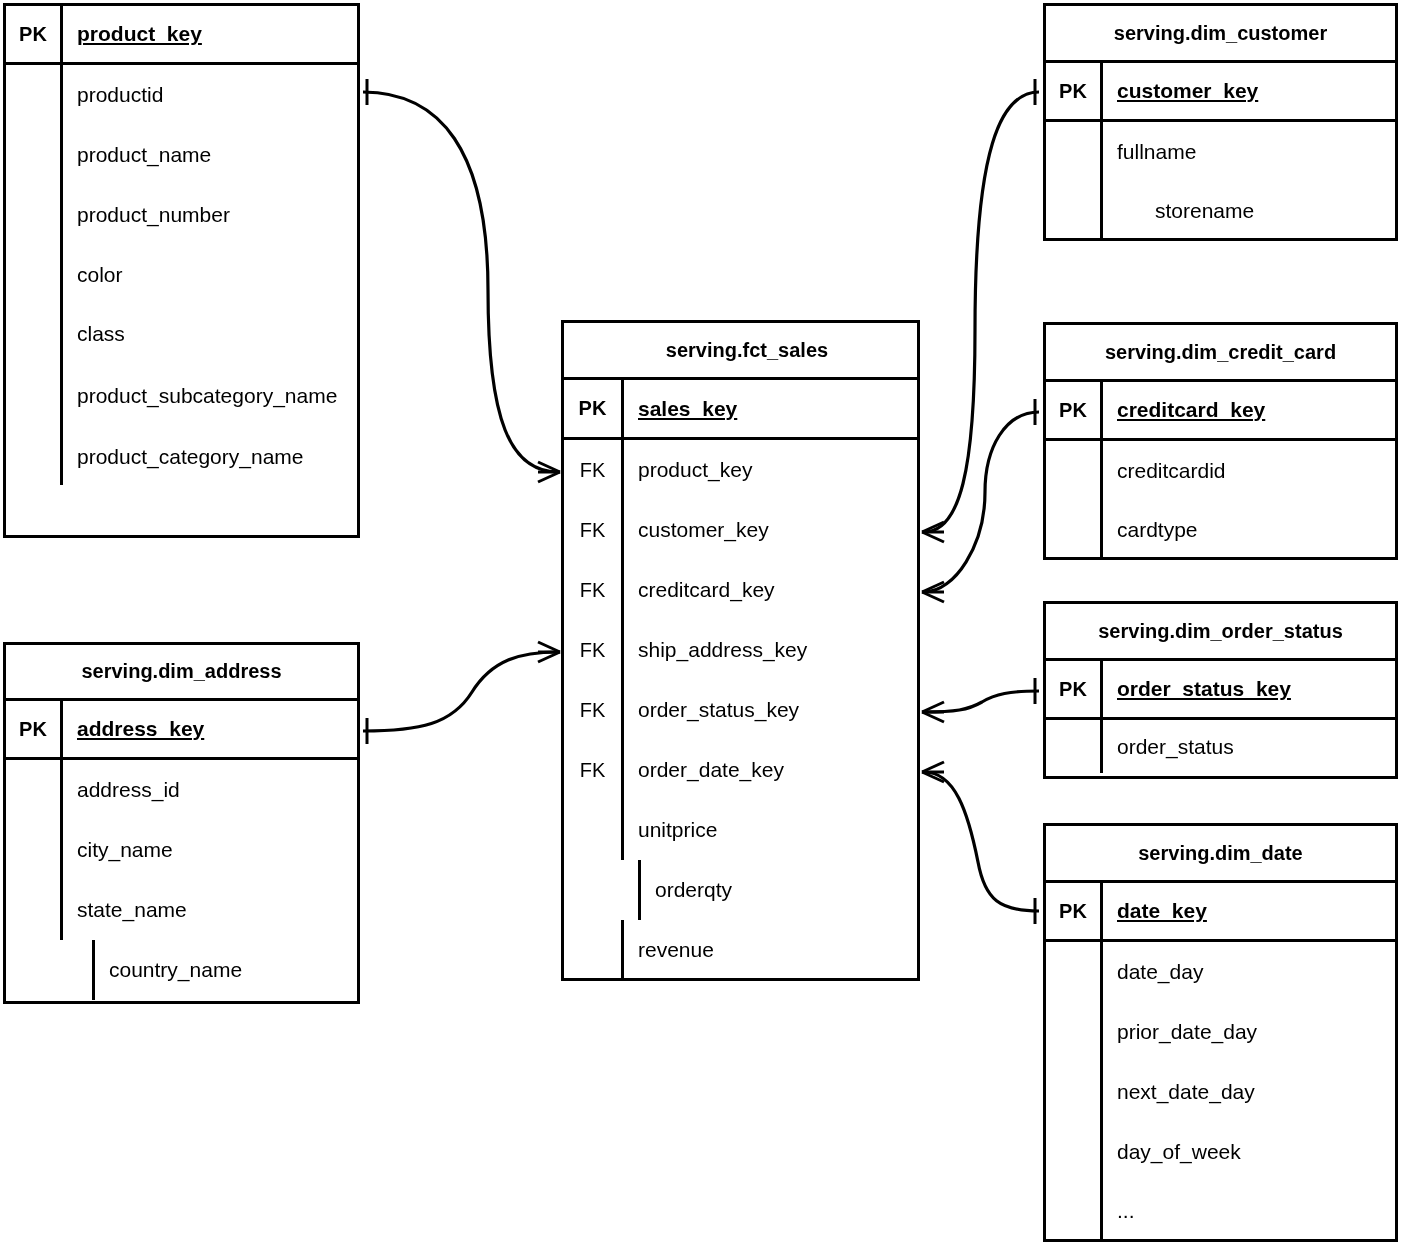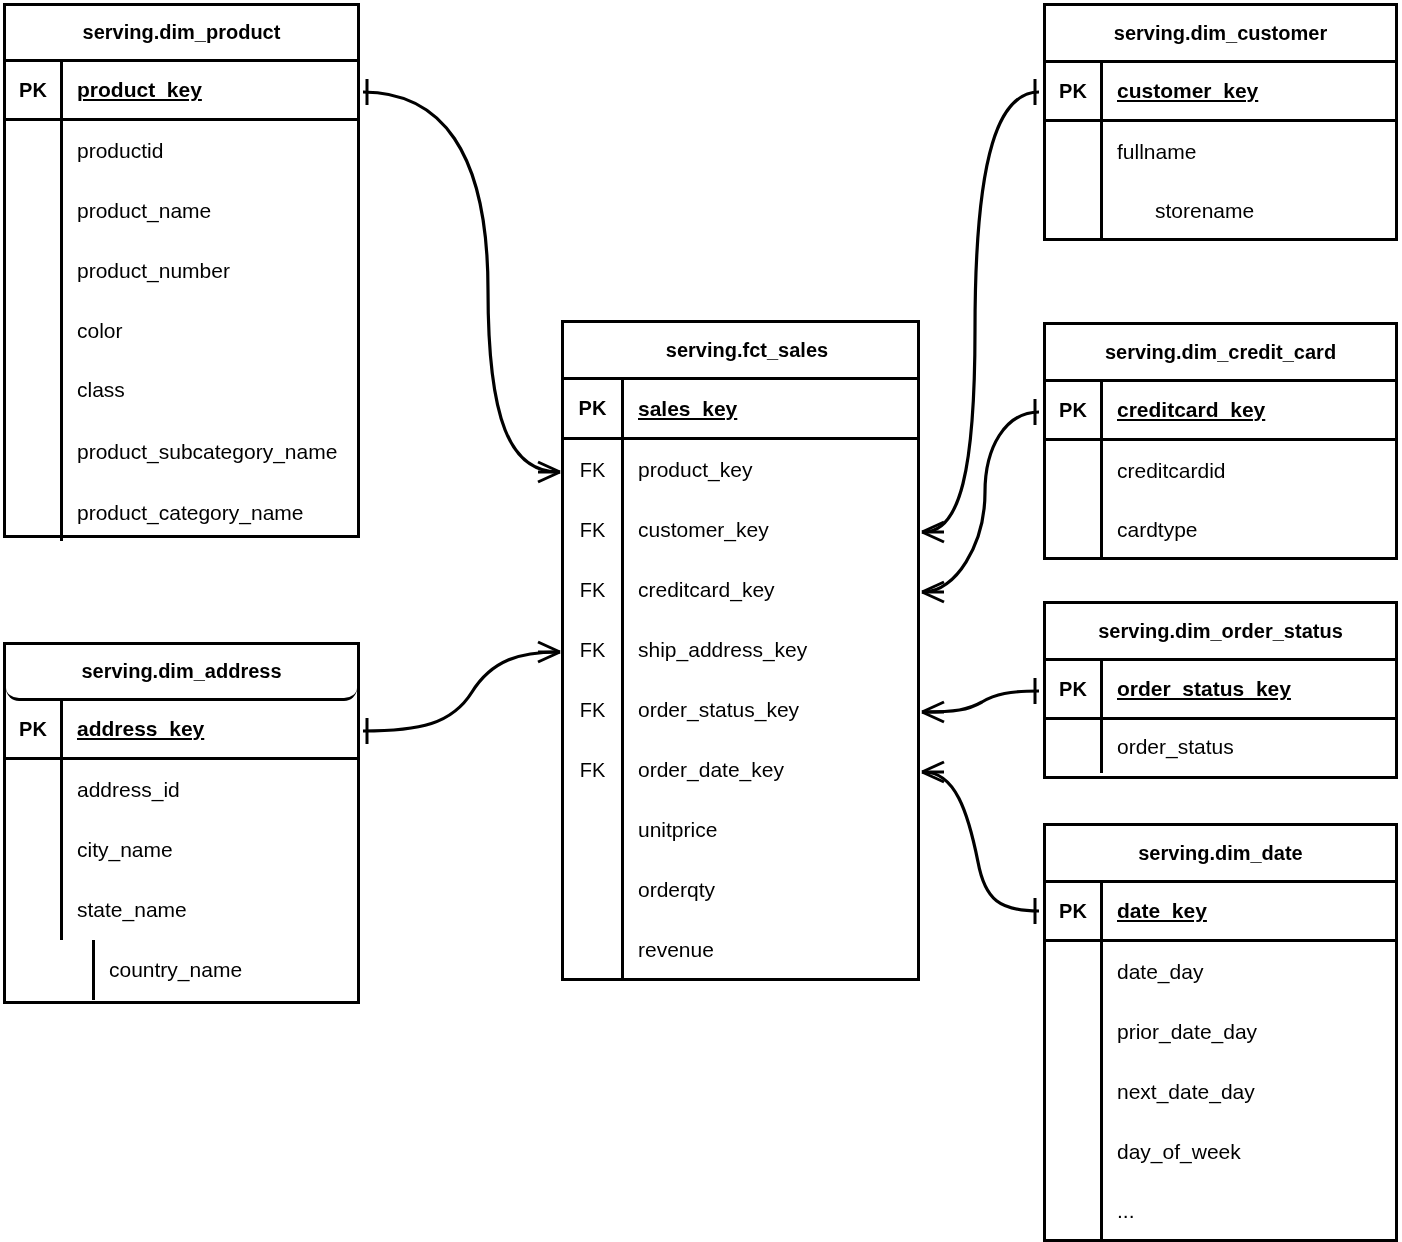--- a/index.html
+++ b/index.html
@@ -132,21 +132,20 @@
         <line x1="1035" y1="898" x2="1035" y2="924" stroke-width="3"></line>
         <line x1="922" y1="772" x2="944" y2="762" stroke-width="3"></line>
         <line x1="922" y1="772" x2="944" y2="772" stroke-width="3"></line>
         <line x1="922" y1="772" x2="944" y2="782" stroke-width="3"></line>
       </g>
 
     </g>
   </svg>
 
   <div class="entity" style="left:3px; top:3px; width:357px; height:535px;">
-    <div class="ent-title" style="height:56px;">serving.dim_product</div>
     <div class="row pk-row" style="height:59px;">
       <div class="keycell bold" style="width:57px;">PK</div>
       <div class="namecell pk">product_key</div>
     </div>
     <div class="body-block">
       <div class="row" style="height:60px;">
         <div class="keycell" style="width:57px;">&nbsp;</div>
         <div class="namecell">productid</div>
       </div>
       <div class="row" style="height:60px;">
@@ -170,21 +169,21 @@
         <div class="namecell" style="padding-right:6px;">product_subcategory_name</div>
       </div>
       <div class="row" style="height:56px;">
         <div class="keycell" style="width:57px;">&nbsp;</div>
         <div class="namecell">product_category_name</div>
       </div>
     </div>
   </div>
 
   <div class="entity" style="left:3px; top:642px; width:357px; height:362px;">
-    <div class="ent-title" style="height:56px;border-radius:13px;">serving.dim_address</div>
+    <div class="ent-title" style="height:56px;">serving.dim_address</div>
     <div class="row pk-row" style="height:59px;">
       <div class="keycell bold" style="width:57px;">PK</div>
       <div class="namecell pk">address_key</div>
     </div>
     <div class="body-block">
       <div class="row" style="height:60px;">
         <div class="keycell" style="width:57px;">&nbsp;</div>
         <div class="namecell">address_id</div>
       </div>
       <div class="row" style="height:60px;">
@@ -230,21 +229,21 @@
         <div class="namecell">order_status_key</div>
       </div>
       <div class="row" style="height:60px;">
         <div class="keycell" style="width:60px;">FK</div>
         <div class="namecell">order_date_key</div>
       </div>
       <div class="row" style="height:60px;">
         <div class="keycell" style="width:60px;">&nbsp;</div>
         <div class="namecell">unitprice</div>
       </div>
-      <div class="row" style="height:60px;">
+      <div class="row" style="height:60px;margin-left:17px;">
         <div class="keycell" style="width:60px;">&nbsp;</div>
         <div class="namecell">orderqty</div>
       </div>
       <div class="row" style="height:60px;">
         <div class="keycell" style="width:60px;">&nbsp;</div>
         <div class="namecell">revenue</div>
       </div>
     </div>
   </div>
 

